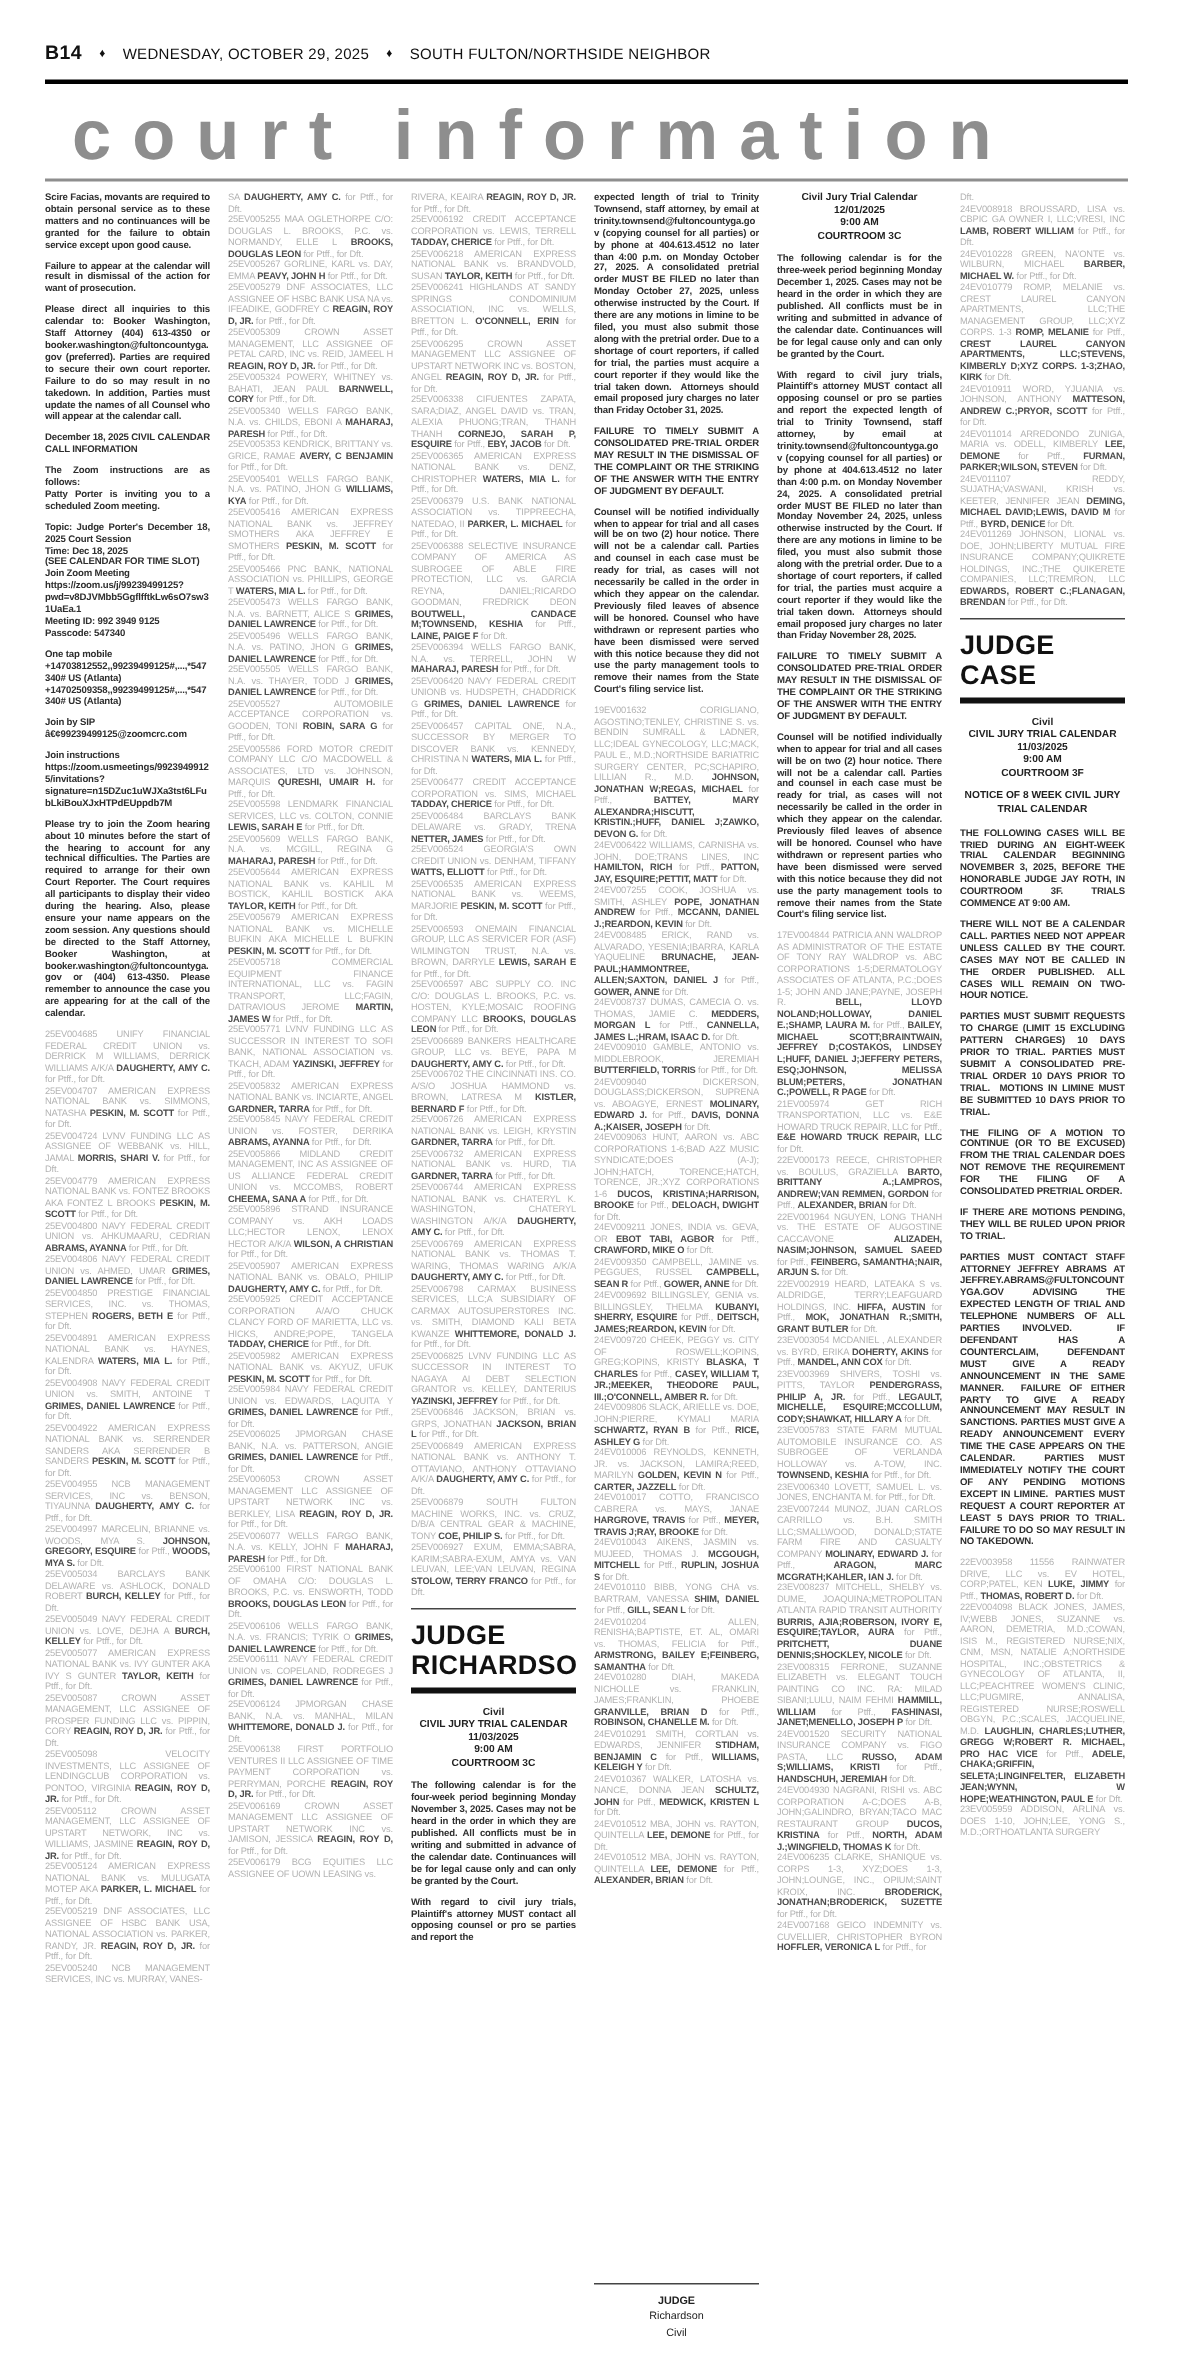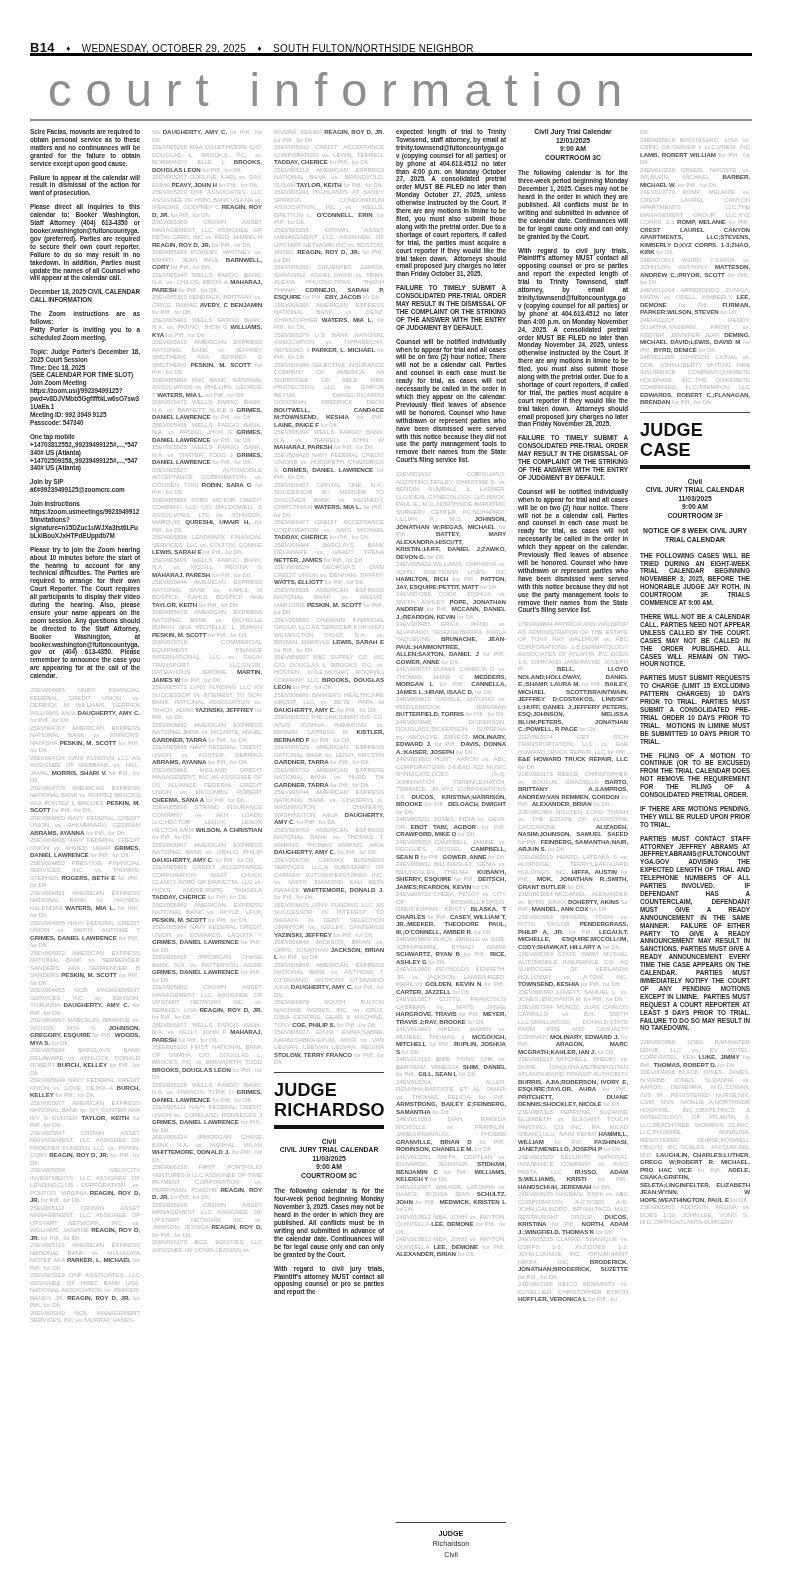--- a/index.html
+++ b/index.html
@@ -1,22 +1,22 @@
 <!DOCTYPE html>
 <html><head>
 <meta charset="utf-8">
 <style>
   html,body{margin:0;padding:0;background:#e8e8e8;}
   .page{position:relative;width:792px;height:1584px;background:#ffffff;font-family:"Liberation Sans",sans-serif;overflow:hidden;}
-  .masthead{position:absolute;left:30px;top:38px;width:722px;white-space:nowrap;color:#111;}
+  .masthead{position:absolute;left:30px;top:26px;width:722px;white-space:nowrap;color:#111;}
   .masthead .pgnum{font-weight:bold;font-size:13px;letter-spacing:0.3px;}
   .masthead .diamond{font-size:8px;margin:0 7px;position:relative;top:-1px;}
   .masthead .mtext{font-size:10px;letter-spacing:0.2px;}
   .masthead-rule{position:absolute;left:30px;top:53px;width:722px;height:2.5px;background:#000;}
-  .big-title{position:absolute;left:48px;top:62px;font-size:47px;font-weight:400;color:#8e8e8e;letter-spacing:14px;white-space:nowrap;}
+  .big-title{position:absolute;left:48px;top:62px;font-size:47px;font-weight:700;color:#8e8e8e;letter-spacing:14px;white-space:nowrap;}
   .title-rule{position:absolute;left:30px;top:119px;width:722px;height:1.5px;background:#8e8e8e;}
   .col{position:absolute;top:128px;width:110px;height:1440px;overflow:hidden;}
   .p{font-size:6.4px;line-height:7.9px;font-weight:bold;color:#2e2e2e;text-align:justify;margin:0 0 6px 0;white-space:pre-wrap;word-break:break-word;letter-spacing:-0.1px;}
   .cases{margin:0 0 6px 0;}
   .case{font-size:6.2px;line-height:7.5px;color:#b3b3b3;text-align:justify;word-break:break-word;letter-spacing:-0.1px;}
   .case b{color:#4d4d4d;font-weight:bold;}
   .chead{text-align:center;font-weight:bold;font-size:6.8px;line-height:8.6px;color:#222;margin:0 0 7px 0;}
   .judge{border-top:1px solid #444;margin-top:3px;padding:7px 0 5px 0;border-bottom:4px solid #111;margin-bottom:9px;}
   .judge-line{font-size:18px;line-height:20px;font-weight:bold;color:#111;letter-spacing:0.2px;}
   .bottomjudge{position:absolute;bottom:0;left:0;right:0;background:#fff;border-top:1px solid #444;padding:6px 0 8px 0;text-align:center;}

